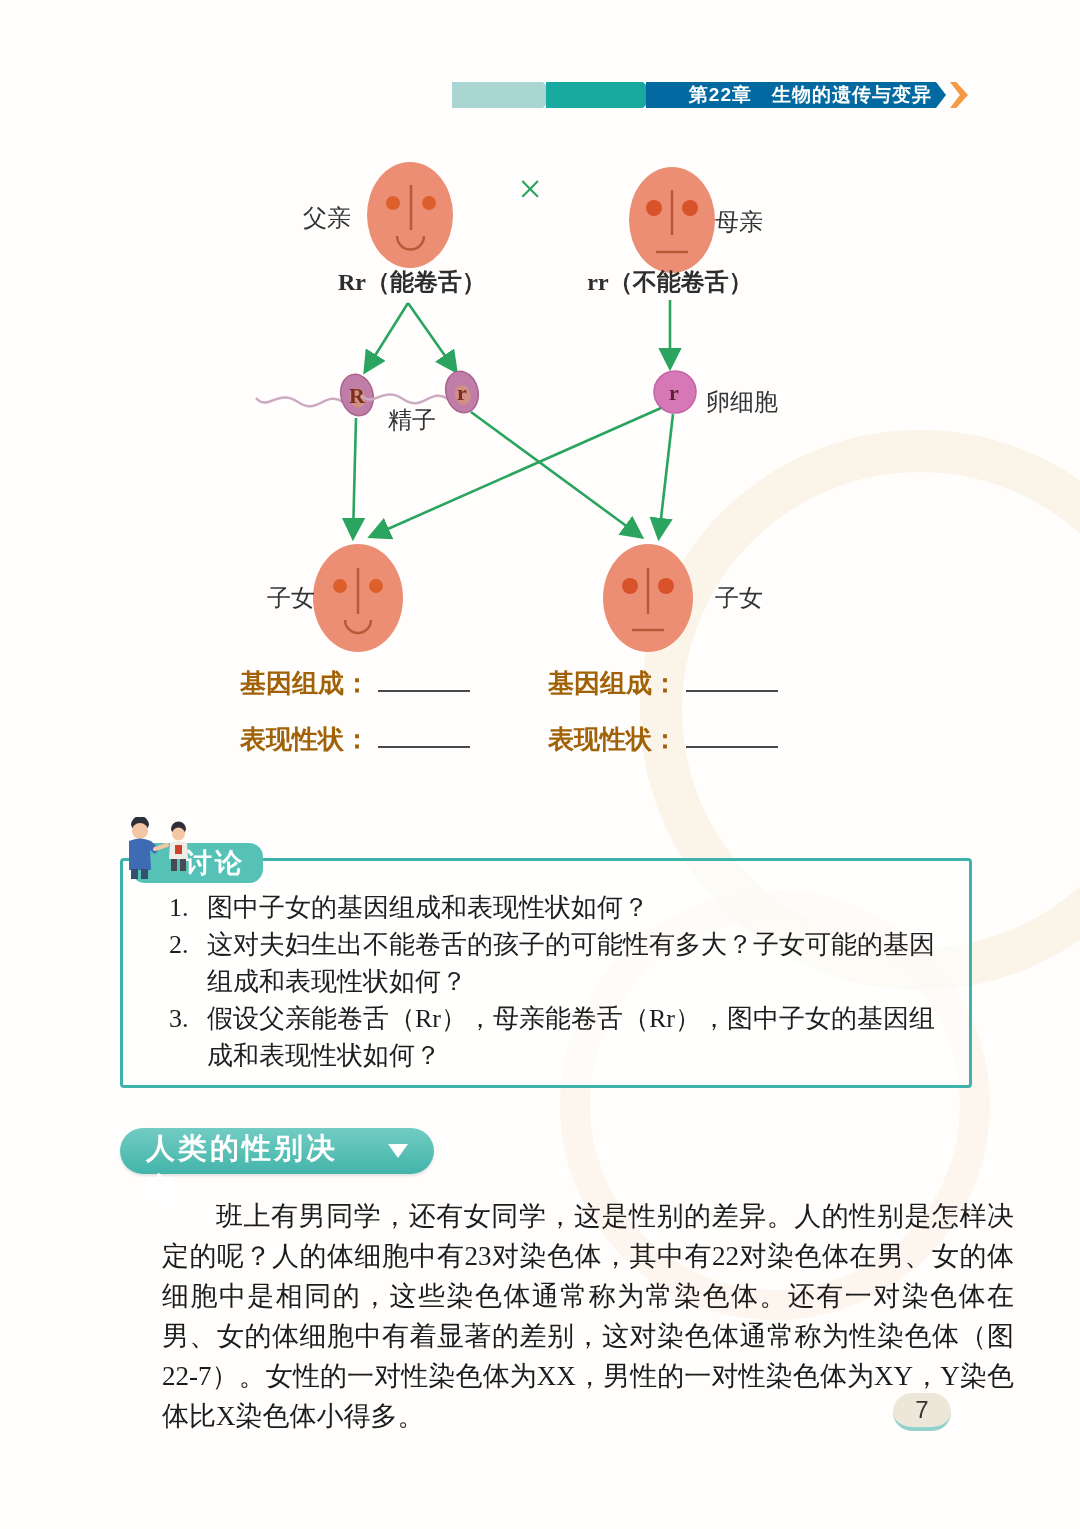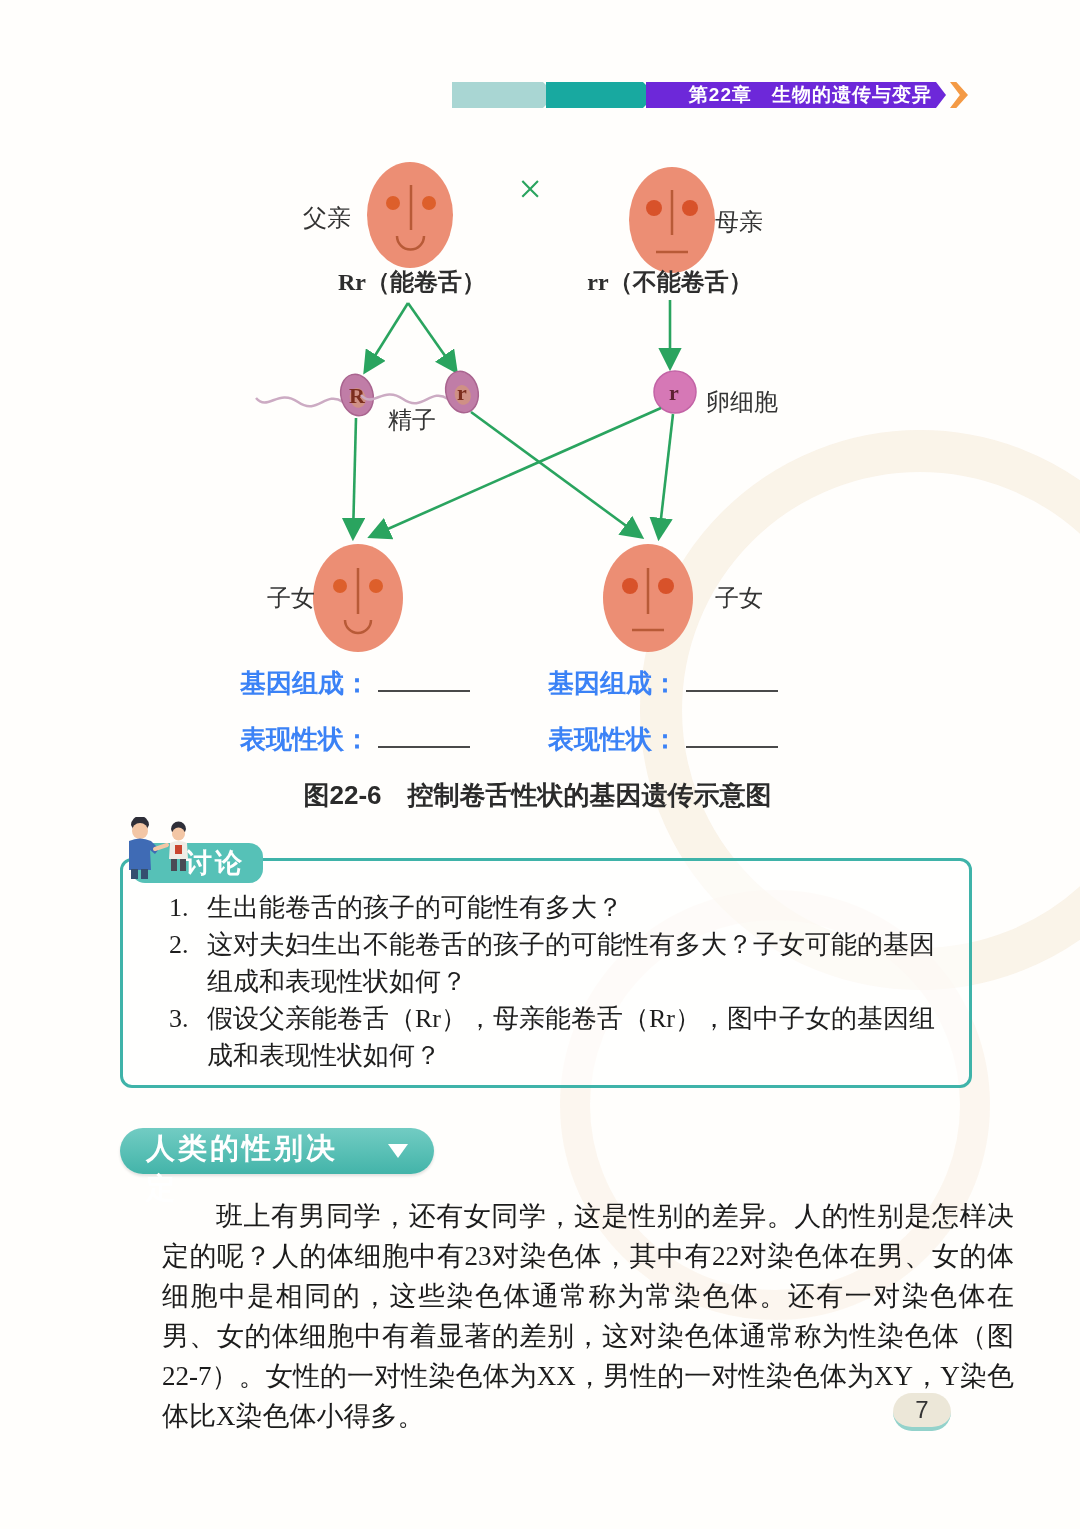--- a/index.html
+++ b/index.html
@@ -13,43 +13,43 @@
   .wm1 { width:560px; height:560px; left:640px; top:430px; }
   .wm2 { width:430px; height:430px; left:560px; top:890px; border-width:30px; opacity:.7; }
 
   
   .chapbar { position:absolute; left:452px; top:82px; height:26px; width:514px; }
   .seg { position:absolute; top:0; height:26px; }
   .seg-light { left:0; width:104px; background:#a9d6d3;
     clip-path:polygon(0 0, calc(100% - 13px) 0, 100% 50%, calc(100% - 13px) 100%, 0 100%); }
   .seg-dark { left:94px; width:110px; background:#18a9a0;
     clip-path:polygon(0 0, calc(100% - 13px) 0, 100% 50%, calc(100% - 13px) 100%, 0 100%); }
-  .seg-orange { left:194px; width:300px; background:#6d28d9; display:flex; align-items:center;
+  .seg-orange { left:194px; width:300px; background:#0369a1; display:flex; align-items:center;
     justify-content:flex-end; padding-right:14px;
     clip-path:polygon(0 0, calc(100% - 10px) 0, 100% 50%, calc(100% - 10px) 100%, 0 100%);text-align:center; }
   .seg-orange span { color:#fff; font-family:"Liberation Sans", sans-serif;
     font-size:19px; font-weight:bold; letter-spacing:1px; white-space:nowrap; }
   .seg-tail { left:498px; width:18px; background:#f49a45;
     clip-path:polygon(0 0, 35% 0, 100% 50%, 35% 100%, 0 100%, 55% 50%); }
 
   
   .diagram { position:absolute; left:230px; top:140px; }
   .dg-label { font-size:24px; fill:#333; font-family:"Liberation Serif", serif; }
   .dg-geno  { font-size:24px; font-weight:600; fill:#2e2e2e; }
 
   
-  .fillrow { position:absolute; font-size:26px; font-weight:600; color:#3b82f6; white-space:nowrap; }
+  .fillrow { position:absolute; font-size:26px; font-weight:600; color:#a16207; white-space:nowrap; }
   .blank { display:inline-block; width:92px; border-bottom:2px solid #4a4a4a; height:22px;
     margin-left:8px; vertical-align:baseline; }
   .caption { position:absolute; left:120px; top:778px; width:835px; text-align:center;
     font-family:"Liberation Sans", sans-serif; font-size:26px; font-weight:bold; color:#2b2b2b; }
 
   
   .discussion { position:absolute; left:120px; top:858px; width:852px; height:230px;
-    border:3px solid #3fb3a9; border-radius:12px; background:rgba(255,255,255,0.6); }
+    border:3px solid #3fb3a9; border-radius:4px; background:rgba(255,255,255,0.6); }
   .disc-tab { position:absolute; left:8px; top:-18px; width:132px; height:40px;
     background:#56c1b7; border-radius:14px; display:flex; align-items:center; justify-content:flex-end;
     padding-right:18px; }
   .disc-tab span { color:#fff; font-family:"Liberation Sans", sans-serif; font-size:27px;
     font-weight:bold; letter-spacing:3px; }
   .disc-people { position:absolute; left:-4px; top:-44px; }
   .disc-body { position:absolute; left:46px; top:28px; width:768px; font-size:26px;
     line-height:37px; color:#1e1e1e; }
   .disc-item { display:flex; }
   .disc-num { width:38px; flex:0 0 38px; text-align:left; }
@@ -178,21 +178,20 @@
   <div class="fillrow" style="left:548px; top:666px;">
     <span>基因组成：</span><span class="blank"></span>
   </div>
   <div class="fillrow" style="left:240px; top:722px;">
     <span>表现性状：</span><span class="blank"></span>
   </div>
   <div class="fillrow" style="left:548px; top:722px;">
     <span>表现性状：</span><span class="blank"></span>
   </div>
 
-  <div class="caption">图22-6　控制卷舌性状的基因遗传示意图</div>
 
   <div class="discussion">
     <div class="disc-tab">
       <span>讨论</span>
     </div>
     <svg class="disc-people" width="86" height="66" viewBox="0 0 86 66">
 
       <path d="M 12 8 a 9 9 0 0 1 18 0 l -2 4 -14 0 z" fill="#2e2e38"></path>
       <circle cx="21" cy="14" r="8" fill="#f3c6a5"></circle>
       <path d="M 10 24 q 11 -5 22 0 l 8 8 -4 5 -5 -4 1 20 -22 0 z" fill="#3f6bb5"></path>
@@ -203,21 +202,21 @@
       <circle cx="59.5" cy="17" r="6.5" fill="#f3c6a5"></circle>
       <path d="M 51 26 q 8.5 -4 17 0 l 1 16 -19 0 z" fill="#efece6"></path>
       <rect x="56" y="28" width="7" height="9" fill="#c9452f"></rect>
       <rect x="52" y="42" width="6" height="12" fill="#4a4a55"></rect>
       <rect x="61" y="42" width="6" height="12" fill="#4a4a55"></rect>
       <path d="M 36 32 l 12 -4" stroke="#f3c6a5" stroke-width="4" stroke-linecap="round"></path>
     </svg>
     <div class="disc-body">
       <div class="disc-item">
         <span class="disc-num">1.</span>
-        <span class="disc-text">生出能卷舌的孩子的可能性有多大？</span>
+        <span class="disc-text">图中子女的基因组成和表现性状如何？</span>
       </div>
       <div class="disc-item">
         <span class="disc-num">2.</span>
         <span class="disc-text">这对夫妇生出不能卷舌的孩子的可能性有多大？子女可能的基因组成和表现性状如何？</span>
       </div>
       <div class="disc-item">
         <span class="disc-num">3.</span>
         <span class="disc-text">假设父亲能卷舌（Rr），母亲能卷舌（Rr），图中子女的基因组成和表现性状如何？</span>
       </div>
     </div>

